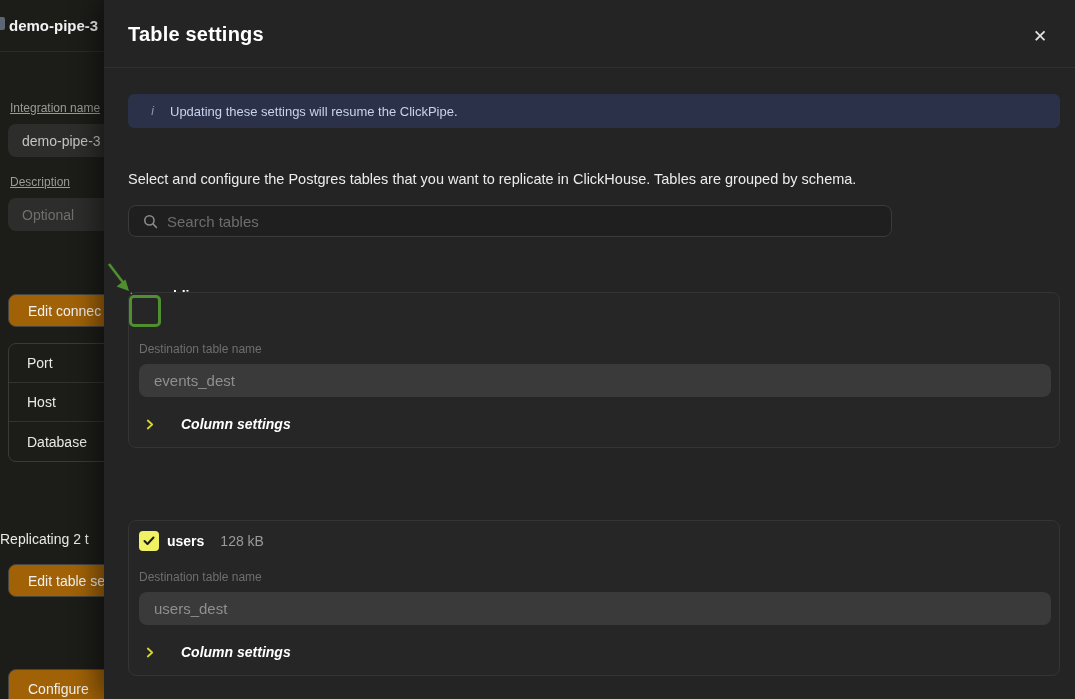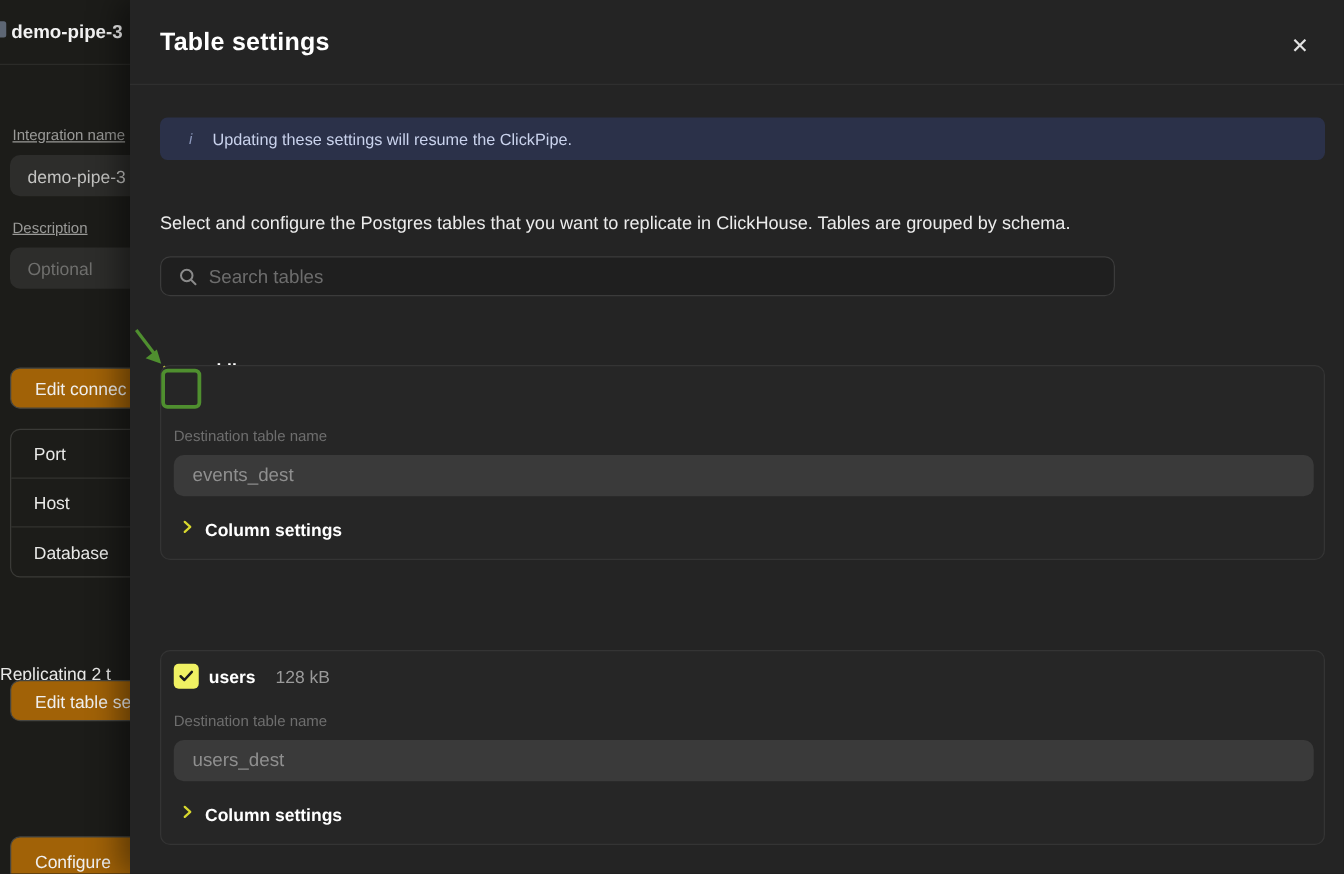--- a/index.html
+++ b/index.html
@@ -79,21 +79,21 @@
   .cbox.on  { background:#f0f163; }
   .cbox.off { width:18px; height:18px; background:transparent; border:1.5px solid #4c4c4c; }
   .tname { margin-left:8px; font-size:14px; font-weight:700; color:#ffffff; }
   .tsize { margin-left:16px; font-size:14px; color:#9a9a9a; }
 
   .dest-label { position:absolute; left:10px; font-size:12px; color:#6e6e6e; }
   .dest-input { position:absolute; left:10px; width:912px; height:33px;
                 background:#3a3a3a; border:none; border-radius:8px; outline:none;
                 padding-left:15px; font-size:15px; color:#8f8f8f;
                 font-family:"Liberation Sans", sans-serif; }
-  .colset { position:absolute; left:17px; display:flex; align-items:flex-start; gap:10px; cursor:pointer; }
+  .colset { position:absolute; left:17px; display:flex; align-items:center; gap:27px; cursor:pointer;font-style:italic; }
   .colset .lbl { font-size:14px; font-weight:700; color:#ffffff; }
 
   
   .ann-box { position:absolute; left:129px; top:295px; width:32px; height:32px;
              border:3px solid #4f8f2f; border-radius:5px; pointer-events:none; }
   .ann-arrow { position:absolute; left:103px; top:255px; pointer-events:none; }
 </style>
 </head>
 <body>
 
@@ -114,21 +114,21 @@
     <div class="lp-btn" style="top:294px">Edit connec</div>
 
     <div class="lp-panel">
       <div class="lp-row">Port</div>
       <div class="lp-row">Host</div>
       <div class="lp-row">Database</div>
     </div>
 
     <div class="lp-text" style="top:531px">Replicating 2 t</div>
 
-    <div class="lp-btn" style="top:544px">Edit table se</div>
+    <div class="lp-btn" style="top:564px">Edit table se</div>
 
     <div class="lp-btn" style="top:669px; height:40px">Configure</div>
   </div>
 
   <div class="modal">
     <div class="m-header">
       <div class="m-title">Table settings</div>
       <div class="m-close">✕</div>
     </div>
 

